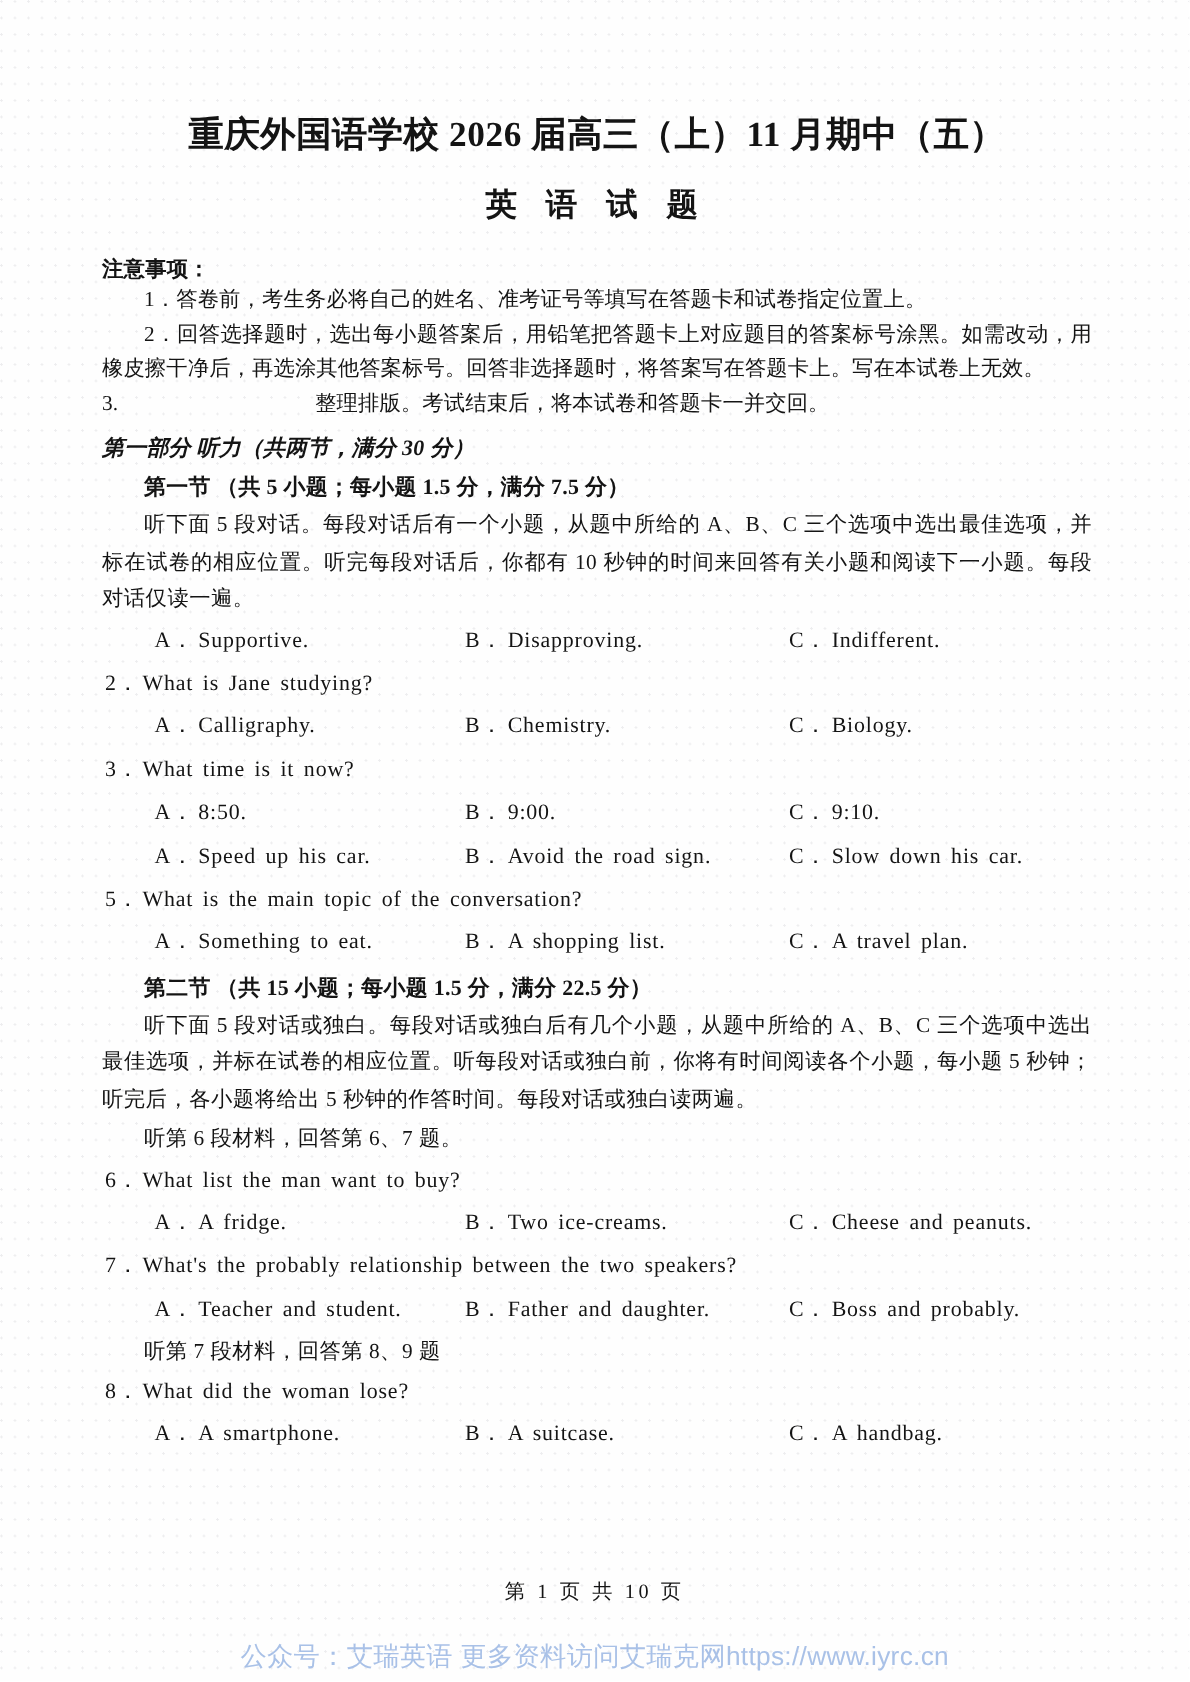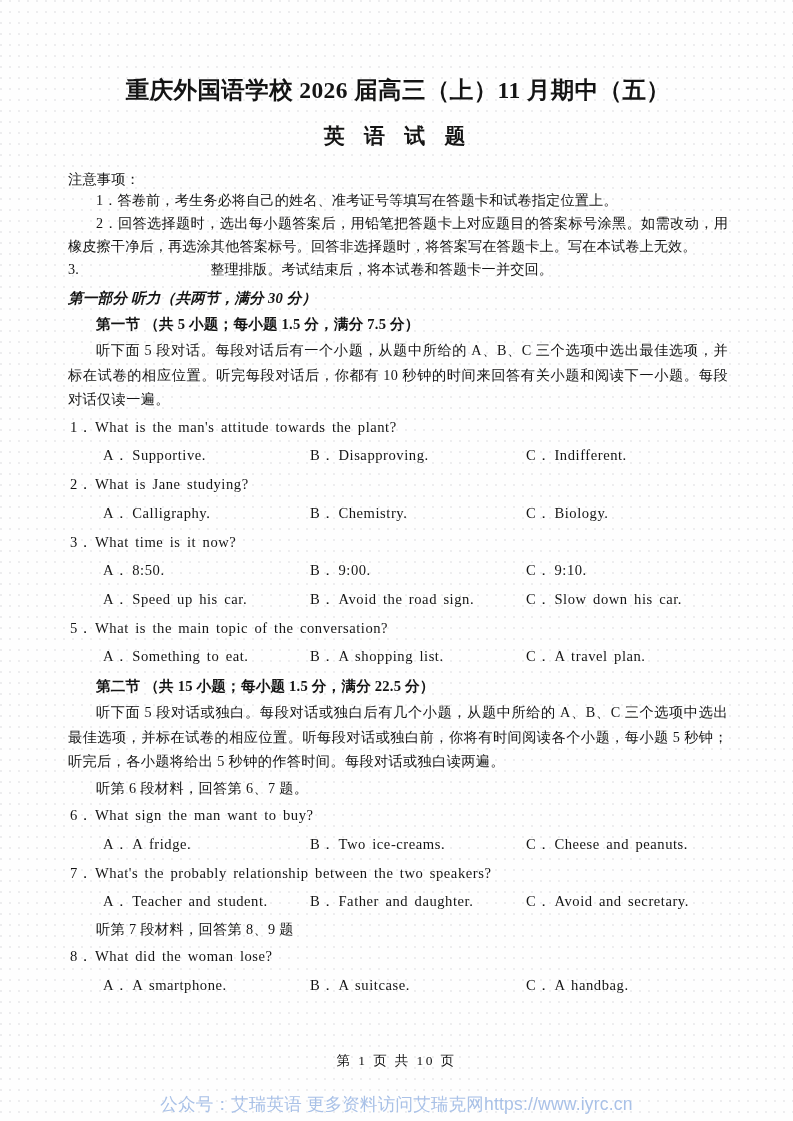--- a/index.html
+++ b/index.html
@@ -52,21 +52,21 @@
     font-size: 21px;
     font-weight: bold;
     letter-spacing: 7px;
     margin-top: 17px;
     font-family: "Liberation Serif", "DejaVu Serif", serif;
   }
 
   
   .notes-head {
     font-size: 14.2px;
-    font-weight: normal;
+    font-weight: bold;
     margin-top: 20px;
     letter-spacing: 0.2px;
   }
   .note-line {
     font-size: 14.2px;
     line-height: 1.62;
     text-align: justify;
     text-justify: inter-ideograph;
     letter-spacing: 0.1px;
   }
@@ -170,23 +170,20 @@
       <div class="note-line note-indent">1．答卷前，考生务必将自己的姓名、准考证号等填写在答题卡和试卷指定位置上。</div>
       <div class="note-line note-indent">2．回答选择题时，选出每小题答案后，用铅笔把答题卡上对应题目的答案标号涂黑。如需改动，用橡皮擦干净后，再选涂其他答案标号。回答非选择题时，将答案写在答题卡上。写在本试卷上无效。</div>
       <div class="note-line note-3">3.                                    整理排版。考试结束后，将本试卷和答题卡一并交回。</div>
 
       <div class="part-head">第一部分 听力（共两节，满分 30 分）</div>
 
       <div class="sec-head">第一节 （共 5 小题；每小题 1.5 分，满分 7.5 分）</div>
       <div class="sec-dir">听下面 5 段对话。每段对话后有一个小题，从题中所给的 A、B、C 三个选项中选出最佳选项，并标在试卷的相应位置。听完每段对话后，你都有 10 秒钟的时间来回答有关小题和阅读下一小题。每段对话仅读一遍。</div>
 
       <div class="qblock">
-        <div class="q-stem">
-          <span class="q-num">1．</span><span>What is the man's attitude towards the plant?</span>
-        </div>
         <div class="q-opts">
           <span class="opt opt-a"><span class="opt-lbl">A．</span><span>Supportive.</span></span>
           <span class="opt opt-b"><span class="opt-lbl">B．</span><span>Disapproving.</span></span>
           <span class="opt opt-c"><span class="opt-lbl">C．</span><span>Indifferent.</span></span>
         </div>
       </div>
 
       <div class="qblock">
         <div class="q-stem">
           <span class="q-num">2．</span><span>What is Jane studying?</span>
@@ -227,37 +224,37 @@
           <span class="opt opt-c"><span class="opt-lbl">C．</span><span>A travel plan.</span></span>
         </div>
       </div>
 
       <div class="sec-head">第二节 （共 15 小题；每小题 1.5 分，满分 22.5 分）</div>
       <div class="sec-dir">听下面 5 段对话或独白。每段对话或独白后有几个小题，从题中所给的 A、B、C 三个选项中选出最佳选项，并标在试卷的相应位置。听每段对话或独白前，你将有时间阅读各个小题，每小题 5 秒钟；听完后，各小题将给出 5 秒钟的作答时间。每段对话或独白读两遍。</div>
       <div class="material-line">听第 6 段材料，回答第 6、7 题。</div>
 
       <div class="qblock">
         <div class="q-stem">
-          <span class="q-num">6．</span><span>What sign the man want to buy?</span>
+          <span class="q-num">6．</span><span>What list the man want to buy?</span>
         </div>
         <div class="q-opts">
           <span class="opt opt-a"><span class="opt-lbl">A．</span><span>A fridge.</span></span>
           <span class="opt opt-b"><span class="opt-lbl">B．</span><span>Two ice-creams.</span></span>
           <span class="opt opt-c"><span class="opt-lbl">C．</span><span>Cheese and peanuts.</span></span>
         </div>
       </div>
 
       <div class="qblock">
         <div class="q-stem">
           <span class="q-num">7．</span><span>What's the probably relationship between the two speakers?</span>
         </div>
         <div class="q-opts">
           <span class="opt opt-a"><span class="opt-lbl">A．</span><span>Teacher and student.</span></span>
           <span class="opt opt-b"><span class="opt-lbl">B．</span><span>Father and daughter.</span></span>
-          <span class="opt opt-c"><span class="opt-lbl">C．</span><span>Avoid and secretary.</span></span>
+          <span class="opt opt-c"><span class="opt-lbl">C．</span><span>Boss and probably.</span></span>
         </div>
       </div>
 
       <div class="material-line">听第 7 段材料，回答第 8、9 题</div>
 
       <div class="qblock">
         <div class="q-stem">
           <span class="q-num">8．</span><span>What did the woman lose?</span>
         </div>
         <div class="q-opts">

